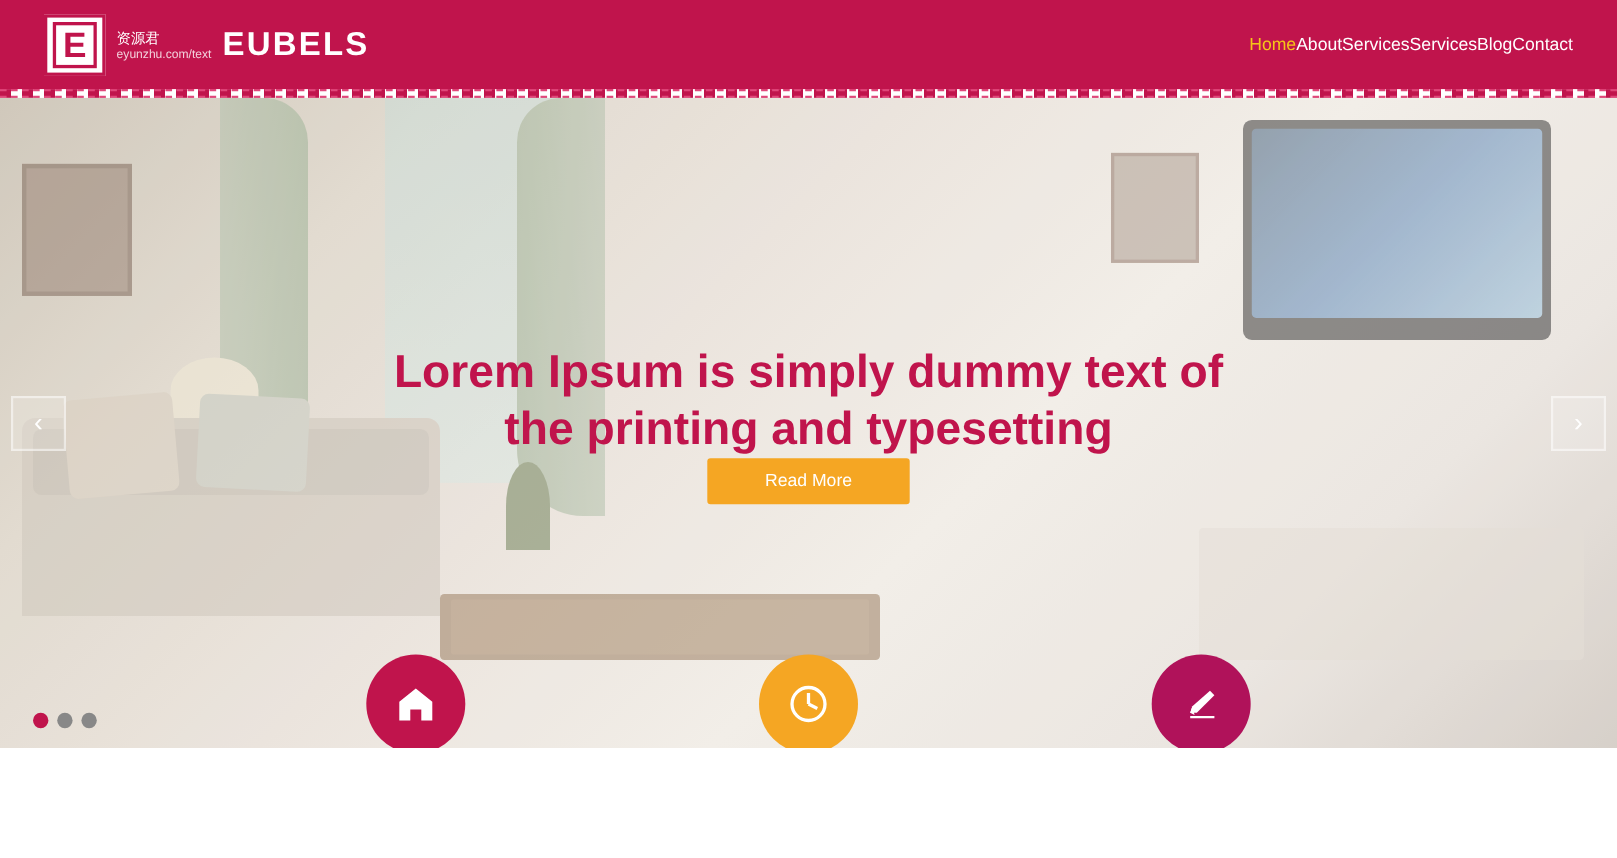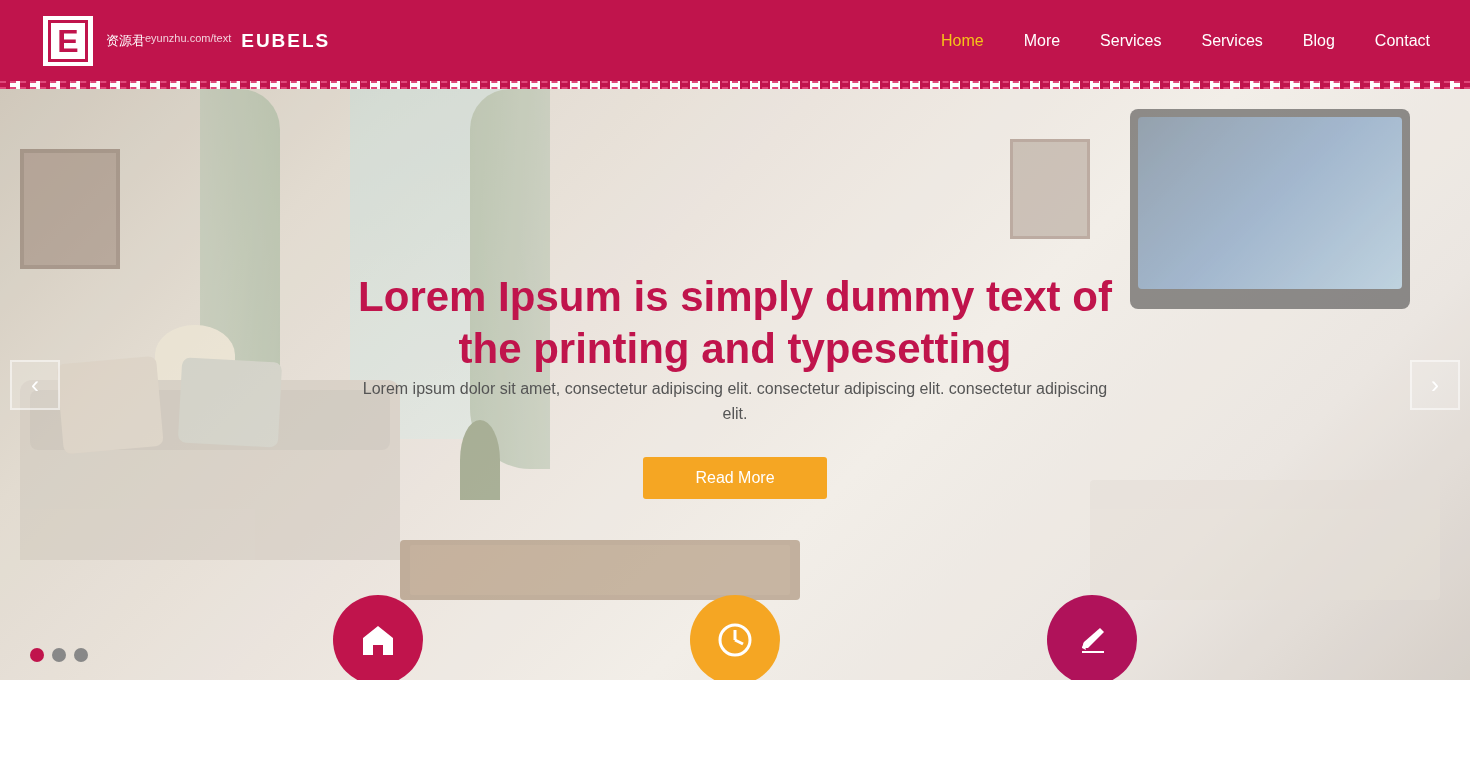--- a/index.html
+++ b/index.html
@@ -36,40 +36,39 @@
     .brand-logo-letter {
       font-size: 32px;
       font-weight: bold;
       color: #c0144c;
       border: 3px solid #c0144c;
       padding: 2px 6px;
       line-height: 1;
     }
     .brand-text-block {
       display: flex;
-      flex-direction: row;
+      flex-direction: column;
     }
     .brand-cn {
       font-size: 13px;
       color: white;
     }
     .brand-url {
       font-size: 11px;
       color: rgba(255,255,255,0.8);
     }
     .brand-name {
-      font-size: 19px;
+      font-size: 30px;
       font-weight: bold;
       color: white;
       letter-spacing: 2px;
     }
     .nav-links {
       display: flex;
       align-items: flex-end;
-      gap: 40px;
       list-style: none;
     }
     .nav-links a {
       text-decoration: none;
       font-size: 16px;
       font-weight: 500;
       color: white;
     }
     .nav-links a.active {
       color: #f5c518;
@@ -392,21 +391,21 @@
       <span class="brand-logo-letter">E</span>
     </div>
     <div class="brand-text-block">
       <span class="brand-cn">资源君</span>
       <span class="brand-url">eyunzhu.com/text</span>
     </div>
     <span class="brand-name">EUBELS</span>
   </div>
   <ul class="nav-links">
     <li><a href="#" class="active">Home</a></li>
-    <li><a href="#">More</a></li>
+    <li><a href="#">About</a></li>
     <li><a href="#">Services</a></li>
     <li><a href="#">Services</a></li>
     <li><a href="#">Blog</a></li>
     <li><a href="#">Contact</a></li>
   </ul>
 </nav>
 
 <div class="nav-divider"></div>
 
 <div class="hero">
@@ -431,21 +430,20 @@
     </div>
   </div>
   <div class="hero-overlay"></div>
 
   <div class="carousel-arrow left">
     <span>‹</span>
   </div>
 
   <div class="hero-content">
     <h1 class="hero-title">Lorem Ipsum is simply dummy text of the printing and typesetting</h1>
-    <p class="hero-subtitle">Lorem ipsum dolor sit amet, consectetur adipiscing elit. consectetur adipiscing elit. consectetur adipiscing elit.</p>
     <button class="hero-btn">Read More</button>
   </div>
 
   <div class="carousel-arrow right">
     <span>›</span>
   </div>
 
   <div class="carousel-dots">
     <div class="dot active"></div>
     <div class="dot"></div>

